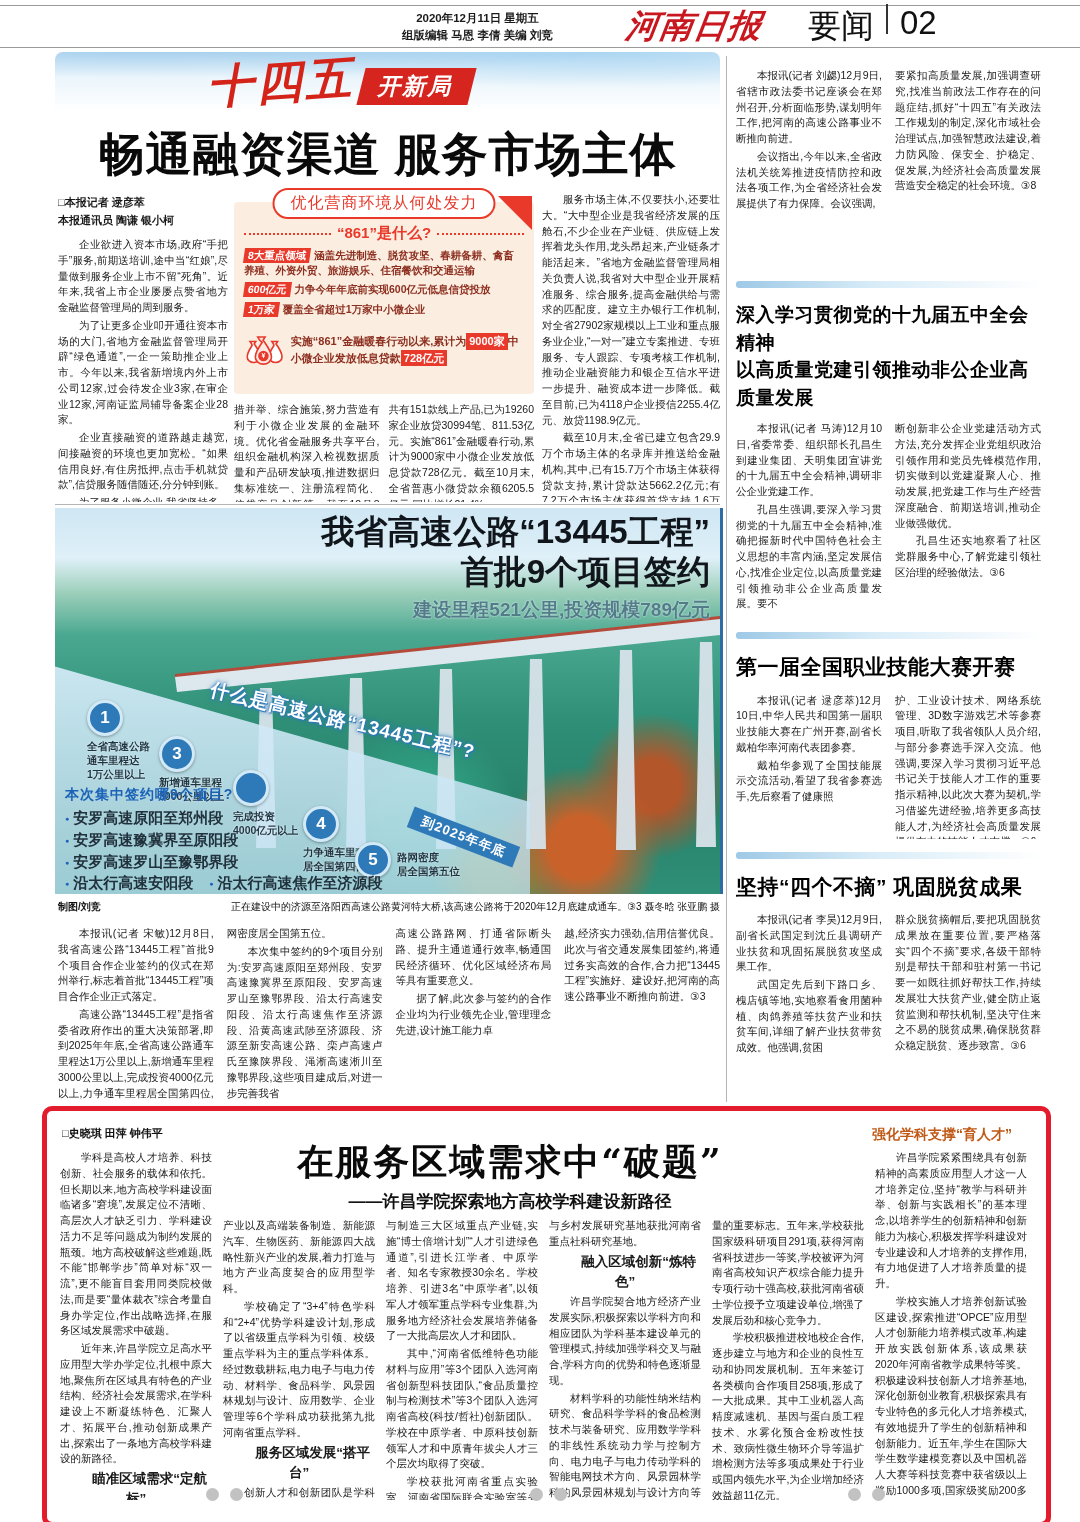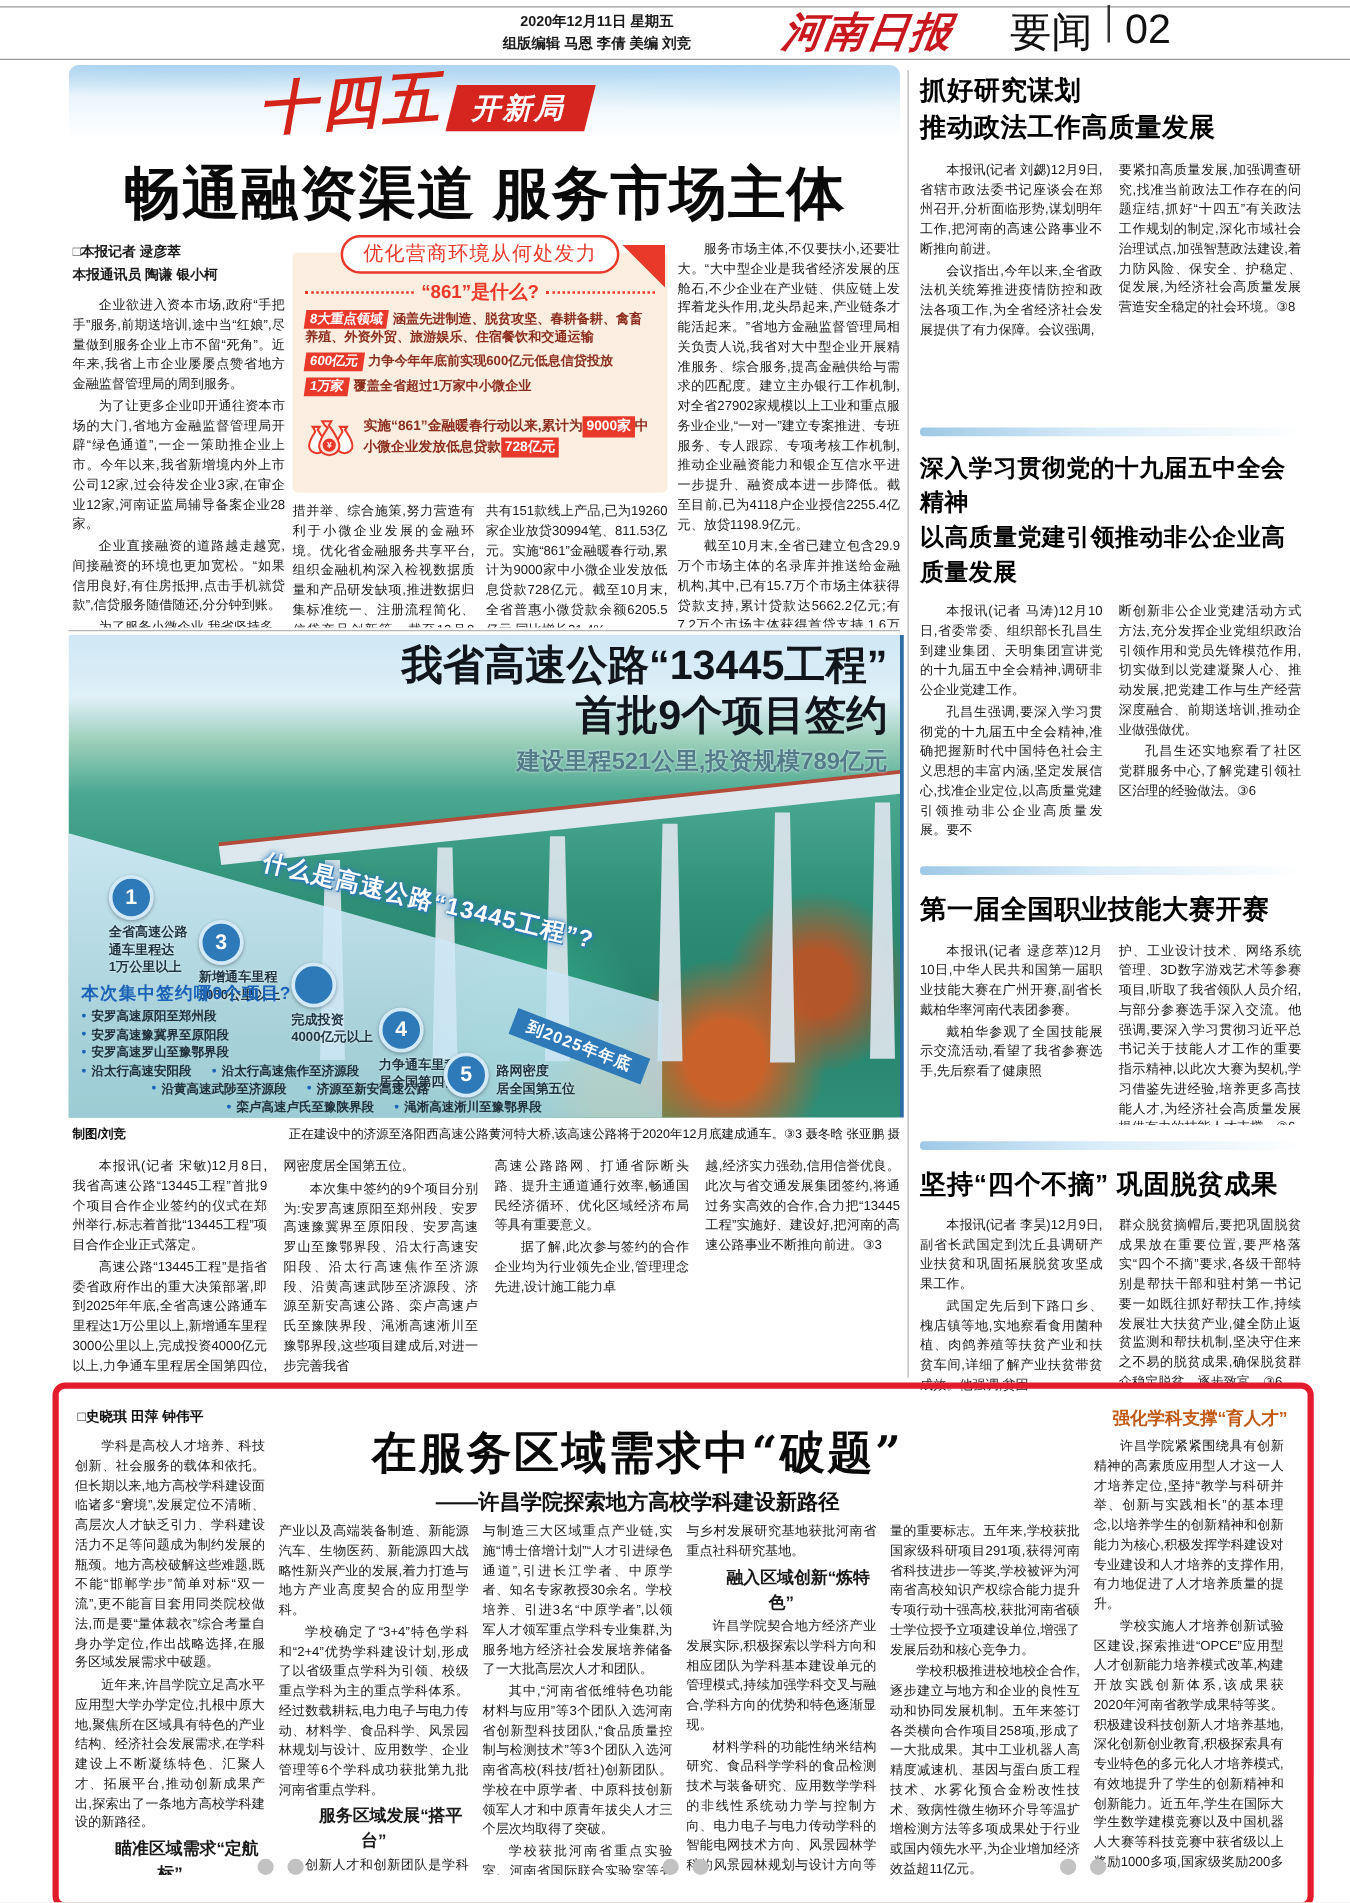--- a/index.html
+++ b/index.html
@@ -67,21 +67,21 @@
   .snum{width:30px;height:30px;border-radius:50%;background:#2e79b8;border:3px solid #d2eaf8;color:#fff;
     font-size:17px;font-weight:900;line-height:30px;text-align:center;box-shadow:0 1px 3px rgba(0,0,0,.35);}
   .slines{margin-top:3px;font-size:10.5px;font-weight:700;color:#1d3542;line-height:1.35;
     text-shadow:0 0 2px rgba(255,255,255,.9);white-space:nowrap;}
   .stat.side{display:flex;align-items:flex-start;gap:6px;}
   .stat.side .slines{margin-top:8px;}
   .ribbon{position:absolute;left:352px;top:318px;transform:rotate(21deg);background:#2e79b8;color:#fff;
     font-size:13px;font-weight:900;padding:2px 12px;letter-spacing:1px;white-space:nowrap;}
   .projects{position:absolute;left:10px;top:278px;width:480px;}
   .projects .pq{font-size:14px;font-weight:900;color:#1c63b7;letter-spacing:1px;margin-bottom:3px;}
-  .prow{font-size:10px;font-weight:700;color:#20313c;line-height:1.45;white-space:nowrap;}
+  .prow{font-size:15px;font-weight:700;color:#20313c;line-height:1.45;white-space:nowrap;}
   .prow .pi{margin-right:16px;}
   .prow .pi::before{content:"●";color:#1c63b7;font-size:7px;margin-right:4px;vertical-align:2px;}
   .ind1{padding-left:56px;} .ind2{padding-left:116px;}
   .credit-row{position:absolute;left:58px;top:900px;width:662px;display:flex;justify-content:space-between;
     font-size:10px;}
   .credit-row .cr{font-weight:700;}
   .hw-cols{position:absolute;left:58px;top:926px;width:662px;height:176px;display:flex;gap:13px;}
   .hw-cols .c{width:156px;overflow:hidden;}
   
   .vdiv{position:absolute;left:726px;top:56px;width:1px;height:1046px;background:#b5b5b5;}
@@ -90,21 +90,21 @@
   .sb-title.sm{font-size:19px;}
   .sb-cols{display:flex;gap:13px;margin-top:10px;}
   .sb-cols .c{width:146px;overflow:hidden;}
   .sb-div{height:7px;margin:13px 0;border-radius:3px;background:linear-gradient(90deg,#9ec9e6,#d8ecf8 45%,#ffffff);}
   
   .redbox{position:absolute;left:42px;top:1106px;width:999px;height:411px;border:5px solid #e31c2d;border-radius:10px;}
   .ft-byline{position:absolute;left:62px;top:1126px;font-size:11px;font-weight:700;}
   .ft-headline{position:absolute;left:230px;top:1138px;width:560px;text-align:center;font-size:36px;font-weight:900;
     color:#0a0a0a;font-family:"DejaVu Serif","Liberation Serif",serif;letter-spacing:2px;}
   .ft-sub{position:absolute;left:230px;top:1190px;width:560px;text-align:center;font-size:17px;font-weight:700;}
-  .ft-h6{position:absolute;left:872px;top:1126px;width:158px;text-align:right;font-size:14px;font-weight:900;color:#c05a17;}
+  .ft-h6{position:absolute;left:872px;top:1126px;width:158px;text-align:left;font-size:14px;font-weight:900;color:#c05a17;}
   .ft-col{position:absolute;width:152px;overflow:hidden;}
   .subhead{font-size:13.5px;font-weight:900;text-align:center;margin:5px 0;text-indent:0;}
   
   .dotpair{position:absolute;top:1487px;}
   .dot{display:inline-block;width:13px;height:13px;border-radius:50%;background:#c2c2c2;margin-right:11px;}
 </style>
 </head>
 <body>
 
 <div id="canvas">
@@ -278,24 +278,20 @@
       <p>据了解,此次参与签约的合作企业均为行业领先企业,管理理念先进,设计施工能力卓</p>
     </div>
     <div class="c">
       <p style="text-indent:0">越,经济实力强劲,信用信誉优良。此次与省交通发展集团签约,将通过务实高效的合作,合力把“13445工程”实施好、建设好,把河南的高速公路事业不断推向前进。③3</p>
     </div>
   </div>
 
   <div class="vdiv"></div>
   <div class="sidebar">
 
-    <div class="sb-title">
-      <div>抓好研究谋划</div>
-      <div>推动政法工作高质量发展</div>
-    </div>
     <div class="sb-cols txt" style="height:200px">
       <div class="c">
         <p>本报讯(记者 刘勰)12月9日,省辖市政法委书记座谈会在郑州召开,分析面临形势,谋划明年工作,把河南的高速公路事业不断推向前进。</p>
         <p>会议指出,今年以来,全省政法机关统筹推进疫情防控和政法各项工作,为全省经济社会发展提供了有力保障。会议强调,</p>
       </div>
       <div class="c">
         <p style="text-indent:0">要紧扣高质量发展,加强调查研究,找准当前政法工作存在的问题症结,抓好“十四五”有关政法工作规划的制定,深化市域社会治理试点,加强智慧政法建设,着力防风险、保安全、护稳定、促发展,为经济社会高质量发展营造安全稳定的社会环境。③8</p>
       </div>
     </div>
     <div class="sb-div"></div>

